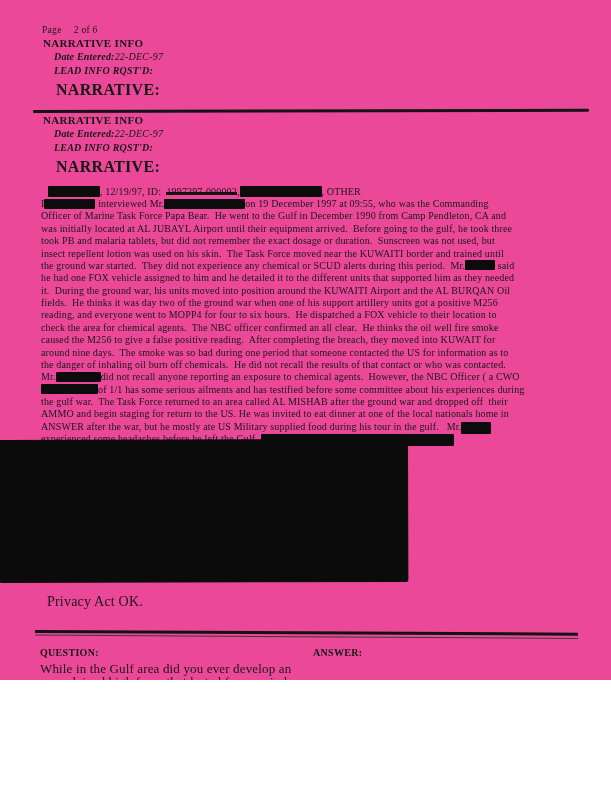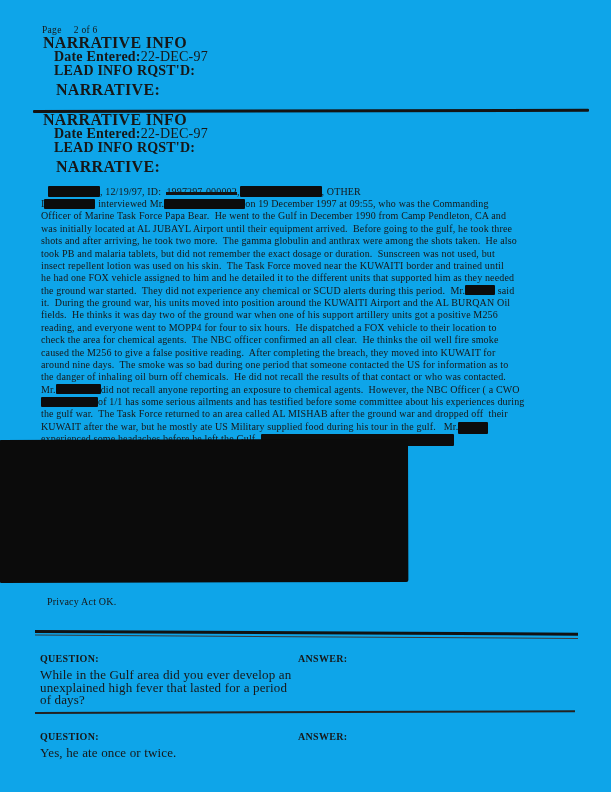--- a/index.html
+++ b/index.html
@@ -1,31 +1,31 @@
 <!DOCTYPE html>
 <html><head>
 <meta charset="utf-8">
 <style>
   html,body{margin:0;padding:0;background:#ffffff;}
   .page{
     position:relative;
-    width:611px;height:792px;
-    background:#0ea5e9;
+    width:611px;height:680px;
+    background:#ec4899;
     overflow:hidden;
     font-family:"Liberation Serif", serif;
     color:#171717;
     -webkit-font-smoothing:antialiased;
   }
   .bold{font-weight:700;}
   
   .pageline{margin:25px 0 0 42px;font-size:9.5px;line-height:11px;letter-spacing:.3px;}
   .pageline .pgnum{margin-left:12px;}
   
-  .sec-title{margin:1px 0 0 43px;font-size:16px;line-height:12px;letter-spacing:.3px;}
-  .field-line{margin:2px 0 0 54px;font-size:14px;line-height:12px;letter-spacing:.2px;}
+  .sec-title{margin:1px 0 0 43px;font-size:11px;line-height:12px;letter-spacing:.3px;}
+  .field-line{margin:2px 0 0 54px;font-size:10px;line-height:12px;letter-spacing:.2px;font-style:italic;}
   .narr-label{margin:7px 0 0 56px;font-size:16px;line-height:12px;letter-spacing:.3px;}
   
   .rule1{
     margin:14px 0 0 33px;width:556px;height:3px;background:#141414;
     transform:rotate(-0.12deg);transform-origin:left center;border-radius:1px;
   }
   
   .narr-body{margin:12px 0 0 41px;width:413px;font-size:10px;letter-spacing:.15px;}
   .narr-line{display:flex;align-items:center;height:12.38px;white-space:pre;}
   .narr-line.indent{padding-left:7px;}
@@ -33,29 +33,29 @@
   .seg-strike{
     background-image:linear-gradient(to bottom, transparent 57%, #131313 57%, #131313 84%, transparent 84%);
   }
   .redact{flex:0 0 auto;height:10px;background:#0c0c0c;border-radius:1px;align-self:center;}
   .redact.tall{height:11px;}
   .redact.fill{flex:1 0 auto;min-width:30px;height:12px;align-self:flex-end;margin-bottom:-1px;}
   .big-redaction{
     margin:-5px 0 0 -1px;width:409px;height:143px;background:#0b0b0b;
     border-radius:2px;transform:rotate(-0.15deg);transform-origin:left top;
   }
-  .privacy{margin:13px 0 0 47px;font-size:10px;line-height:12px;letter-spacing:.2px;}
+  .privacy{margin:13px 0 0 47px;font-size:14px;line-height:12px;letter-spacing:.2px;}
   
   .qa{margin-top:22px;}
   .qa-double-rule{margin-left:35px;width:543px;transform:rotate(0.28deg);transform-origin:left center;}
   .qa-double-rule .r-thick{height:2.5px;background:#121212;}
   .qa-double-rule .r-thin{height:1px;background:#3a3a3a;margin-top:2px;transform:rotate(0.08deg);}
   .qa-mid-rule{margin:2px 0 0 35px;width:540px;height:1.5px;background:#222;transform:rotate(-0.18deg);transform-origin:left center;}
   .qa-row{display:grid;grid-template-columns:258px auto;margin-left:40px;}
-  .qa-labels{margin-top:18px;}
+  .qa-labels{margin-top:12px;gap:15px;}
   .qa-label{font-size:10px;line-height:11px;font-weight:700;letter-spacing:.3px;}
   .qa-text{margin-top:5px;font-size:13px;line-height:12.2px;letter-spacing:.15px;width:252px;white-space:pre-wrap;}
   .qa-atext{width:270px;}
   .qa-pad-bottom{height:4px;}
 </style>
 </head>
 <body>
 
 <div class="page">
 
@@ -80,36 +80,36 @@
       <span class="bold">Date Entered:</span><span>22-DEC-97</span>
     </div>
     <div class="field-line bold">LEAD INFO RQST'D:</div>
     <div class="narr-label bold">NARRATIVE:</div>
 
     <div class="narr-body" id="narrative-body">
         <div class="narr-line indent"><span class="redact tall" style="width: 52px;"></span><span class="seg">, 12/19/97, ID:  </span><span class="seg seg-strike">1997297-000002</span><span class="seg">,</span><span class="redact tall" style="width: 82px;"></span><span class="seg">, OTHER</span></div>
         <div class="narr-line"><span class="seg">I</span><span class="redact" style="width: 51px;"></span><span class="seg"> interviewed Mr.</span><span class="redact" style="width: 81px;"></span><span class="seg">on 19 December 1997 at 09:55, who was the Commanding</span></div>
         <div class="narr-line"><span class="seg">Officer of Marine Task Force Papa Bear.  He went to the Gulf in December 1990 from Camp Pendleton, CA and</span></div>
         <div class="narr-line"><span class="seg">was initially located at AL JUBAYL Airport until their equipment arrived.  Before going to the gulf, he took three</span></div>
-        <div class="narr-line"><span class="seg">shots and after arriving, he took two more.  The gamma globulin and anthrax were among the shots taken.  He also</span></div>
         <div class="narr-line"><span class="seg">took PB and malaria tablets, but did not remember the exact dosage or duration.  Sunscreen was not used, but</span></div>
         <div class="narr-line"><span class="seg">insect repellent lotion was used on his skin.  The Task Force moved near the KUWAITI border and trained until</span></div>
+        <div class="narr-line"><span class="seg">the ground war started.  They did not experience any chemical or SCUD alerts during this period.  Mr.</span><span class="redact" style="width: 30px;"></span><span class="seg"> said</span></div>
         <div class="narr-line"><span class="seg">he had one FOX vehicle assigned to him and he detailed it to the different units that supported him as they needed</span></div>
-        <div class="narr-line"><span class="seg">the ground war started.  They did not experience any chemical or SCUD alerts during this period.  Mr.</span><span class="redact" style="width: 30px;"></span><span class="seg"> said</span></div>
         <div class="narr-line"><span class="seg">it.  During the ground war, his units moved into position around the KUWAITI Airport and the AL BURQAN Oil</span></div>
         <div class="narr-line"><span class="seg">fields.  He thinks it was day two of the ground war when one of his support artillery units got a positive M256</span></div>
         <div class="narr-line"><span class="seg">reading, and everyone went to MOPP4 for four to six hours.  He dispatched a FOX vehicle to their location to</span></div>
         <div class="narr-line"><span class="seg">check the area for chemical agents.  The NBC officer confirmed an all clear.  He thinks the oil well fire smoke</span></div>
         <div class="narr-line"><span class="seg">caused the M256 to give a false positive reading.  After completing the breach, they moved into KUWAIT for</span></div>
         <div class="narr-line"><span class="seg">around nine days.  The smoke was so bad during one period that someone contacted the US for information as to</span></div>
         <div class="narr-line"><span class="seg">the danger of inhaling oil burn off chemicals.  He did not recall the results of that contact or who was contacted.</span></div>
         <div class="narr-line"><span class="seg">Mr.</span><span class="redact" style="width: 45px;"></span><span class="seg">did not recall anyone reporting an exposure to chemical agents.  However, the NBC Officer ( a CWO</span></div>
         <div class="narr-line"><span class="redact" style="width: 57px;"></span><span class="seg">of 1/1 has some serious ailments and has testified before some committee about his experiences during</span></div>
         <div class="narr-line"><span class="seg">the gulf war.  The Task Force returned to an area called AL MISHAB after the ground war and dropped off  their</span></div>
-        <div class="narr-line"><span class="seg">KUWAIT after the war, but he mostly ate US Military supplied food during his tour in the gulf.   Mr.</span><span class="redact fill"></span></div>
+        <div class="narr-line"><span class="seg">AMMO and begin staging for return to the US. He was invited to eat dinner at one of the local nationals home in</span></div>
+        <div class="narr-line"><span class="seg">ANSWER after the war, but he mostly ate US Military supplied food during his tour in the gulf.   Mr.</span><span class="redact fill"></span></div>
         <div class="narr-line"><span class="seg">experienced some headaches before he left the Gulf. </span><span class="redact fill"></span></div>
       </div>
 
     <div class="big-redaction"></div>
   </section>
 
   <div class="privacy">Privacy Act OK.</div>
 
   <div class="qa" id="qa-section">
     <div class="qa-double-rule">

